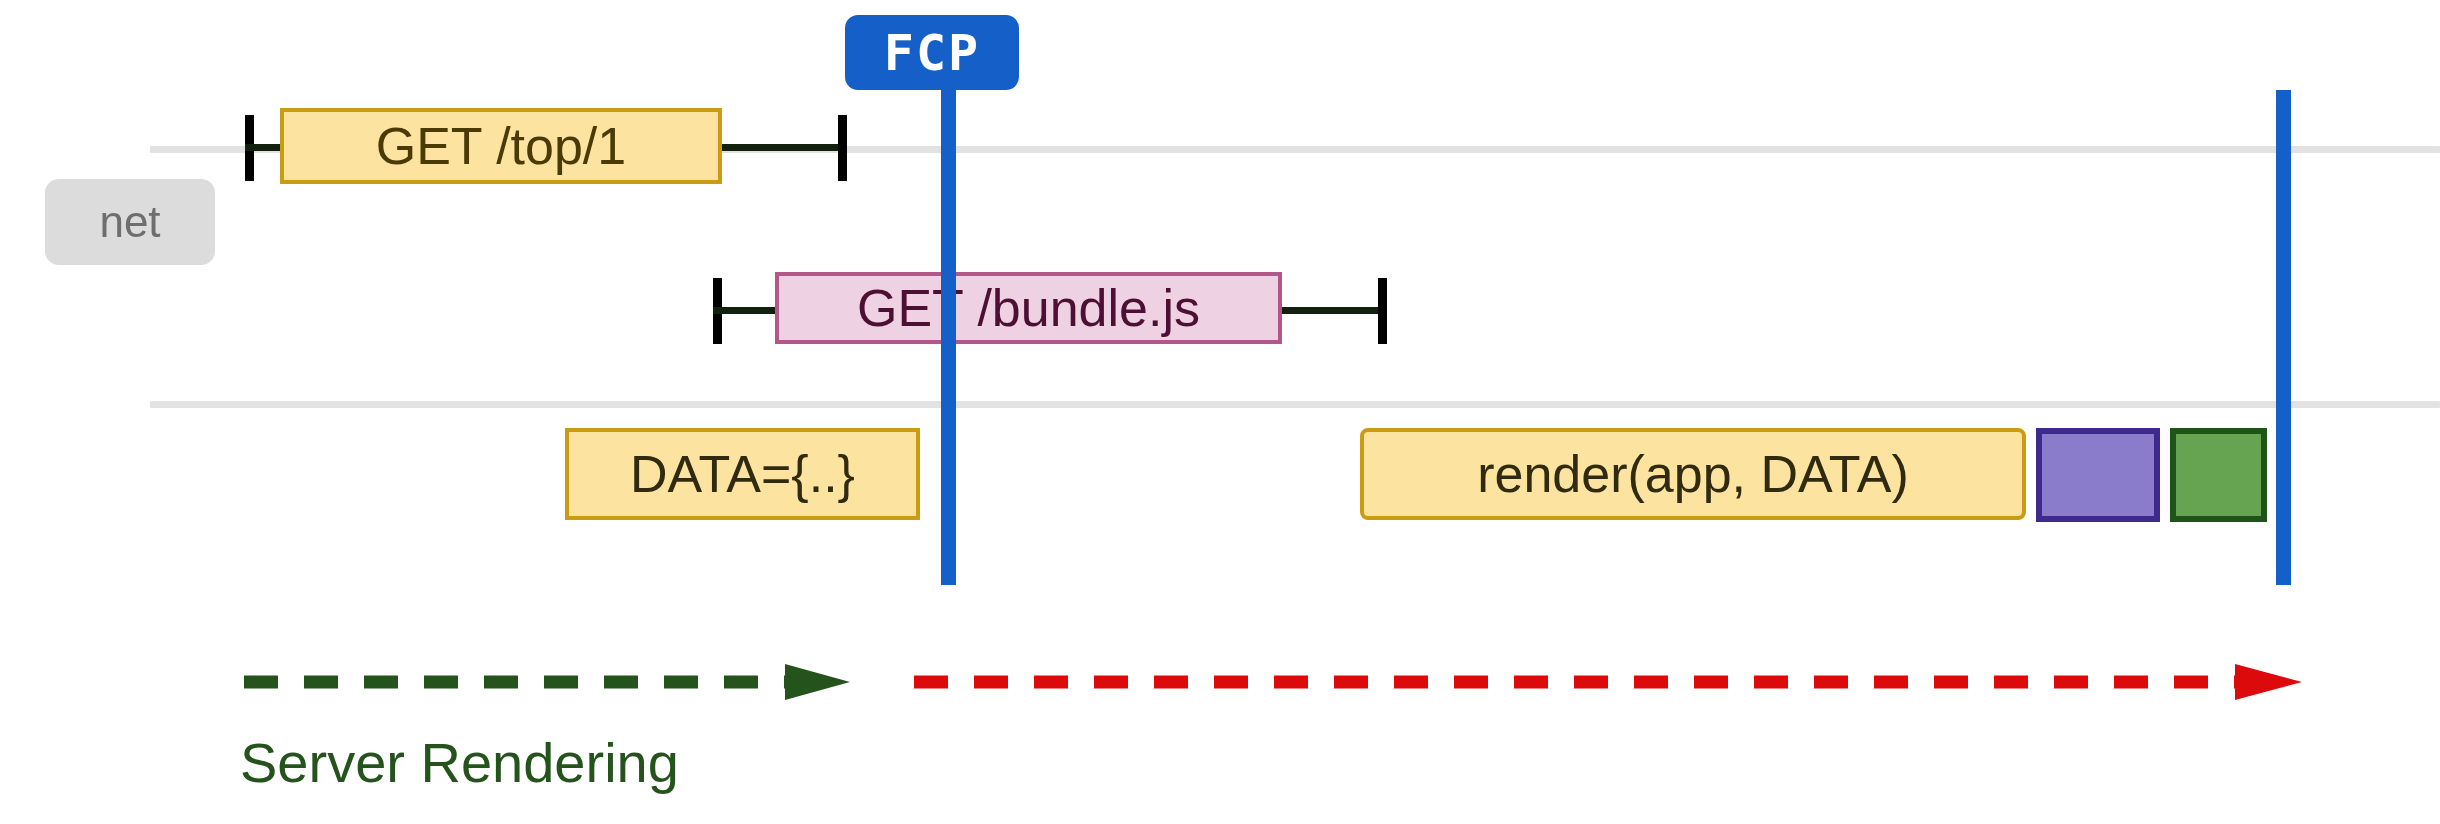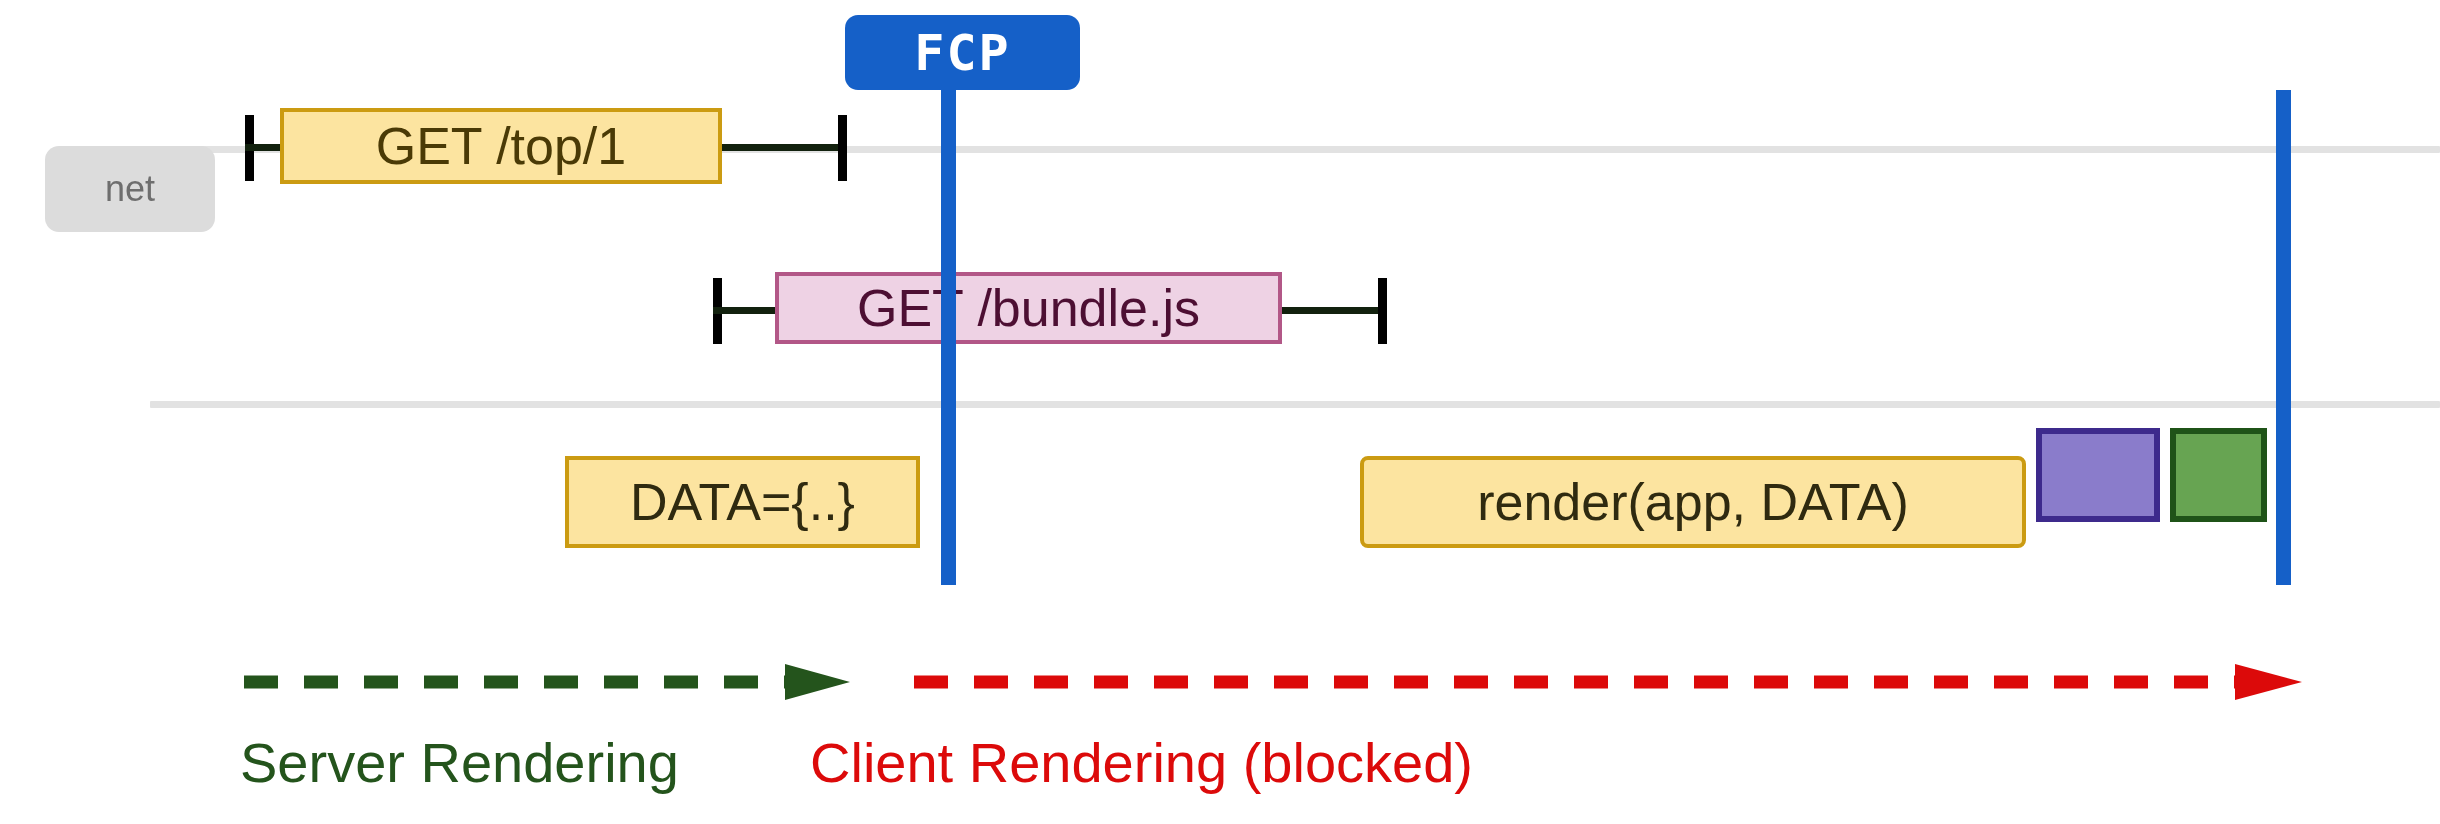--- a/index.html
+++ b/index.html
@@ -28,23 +28,24 @@
 
   
   .lane-chip {
     position: absolute;
     background: #dcdcdc;
     border-radius: 14px;
     color: #6e6e6e;
     display: flex;
     align-items: center;
     justify-content: center;
-    font-size: 36px;
+    font-size: 44px;
     font-family: "Liberation Sans", sans-serif;
     letter-spacing: 0px;
+    margin-top: 33px;
   }
 
   
   .milestone-badge {
     position: absolute;
     background: #1560c8;
     border-radius: 13px;
     color: #ffffff;
     display: flex;
     align-items: center;
@@ -66,21 +67,21 @@
     box-sizing: border-box;
     display: flex;
     align-items: center;
     justify-content: center;
     font-family: "Liberation Sans", sans-serif;
     font-size: 52px;
     white-space: nowrap;
     overflow: hidden;
   }
   .bar.net-bar   { background: #fce4a0; border: 4px solid #cb9b12; color: #4a3a06; }
-  .bar.js-bar    { background: #fce4a0; border: 4px solid #cb9b12; color: #2f2a10; margin-top: 28px; }
+  .bar.js-bar    { background: #fce4a0; border: 4px solid #cb9b12; color: #2f2a10; }
   .bar.pink-bar  { background: #eed2e4; border: 4px solid #b25787; color: #4d0f33; }
   .bar.purple-box{ background: #8a7ccb; border: 6px solid #3d2a8c; }
   .bar.green-box { background: #65a košík; }
   .bar.green-box { background: #67a452; border: 6px solid #1f5318; }
 
   
   .whisker-cap {
     position: absolute;
     width: 9px;
     background: #000000;
@@ -137,31 +138,30 @@
   </div>
 
   <div class="bar js-bar" style="left:1360px; top:428px; width:666px; height:92px;border-radius:8px;">
     <span>render(app, DATA)</span>
   </div>
 
   <div class="bar purple-box" style="left:2036px; top:428px; width:124px; height:94px;"></div>
   <div class="bar green-box" style="left:2170px; top:428px; width:97px; height:94px;"></div>
 
   <div class="milestone-line" style="left:941px; top:82px; height:503px;"></div>
-  <div class="milestone-badge" style="left:845px; top:15px; width:235px; height:75px;">
+  <div class="milestone-badge" style="left:845px; top:15px; width:174px; height:75px;">
     <span>FCP</span>
   </div>
 
   <div class="milestone-line" style="left:2276px; top:90px; height:495px;"></div>
 
   <svg class="phase-arrow" style="left:240px; top:660px; width:620px; height:44px;" viewBox="0 0 620 44" preserveAspectRatio="none">
     <line x1="4" y1="22" x2="555" y2="22" stroke="#24541c" stroke-width="13" stroke-dasharray="34 26" stroke-linecap="butt"></line>
     <polygon points="545,4 610,22 545,40" fill="#24541c"></polygon>
   </svg>
   <div class="phase-label" style="left:240px; top:730px; width:620px; color:#24541c;">Server Rendering</div>
 
   <svg class="phase-arrow" style="left:910px; top:660px; width:1400px; height:44px;" viewBox="0 0 1400 44" preserveAspectRatio="none">
     <line x1="4" y1="22" x2="1335" y2="22" stroke="#dc0a0a" stroke-width="13" stroke-dasharray="34 26" stroke-linecap="butt"></line>
     <polygon points="1325,4 1392,22 1325,40" fill="#dc0a0a"></polygon>
   </svg>
-  <div class="phase-label" style="left:810px; top:730px; width:1420px; color:#dc0a0a;">Client Rendering (blocked)</div>
 
 </div>
 
 </body></html>

